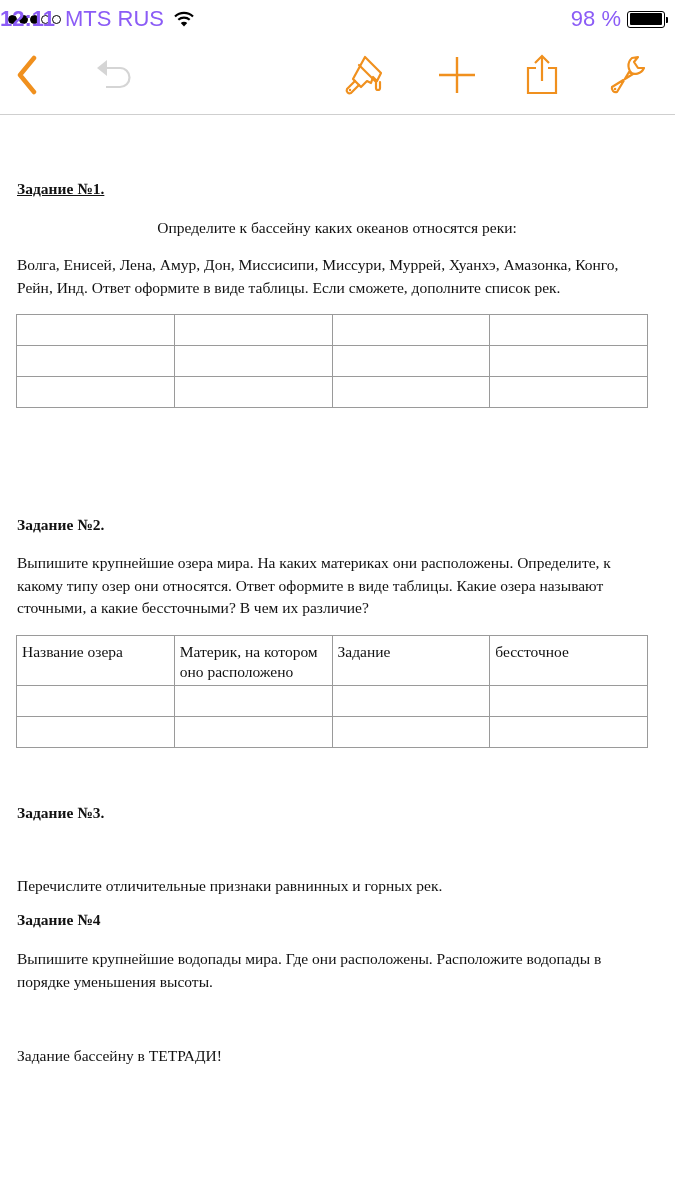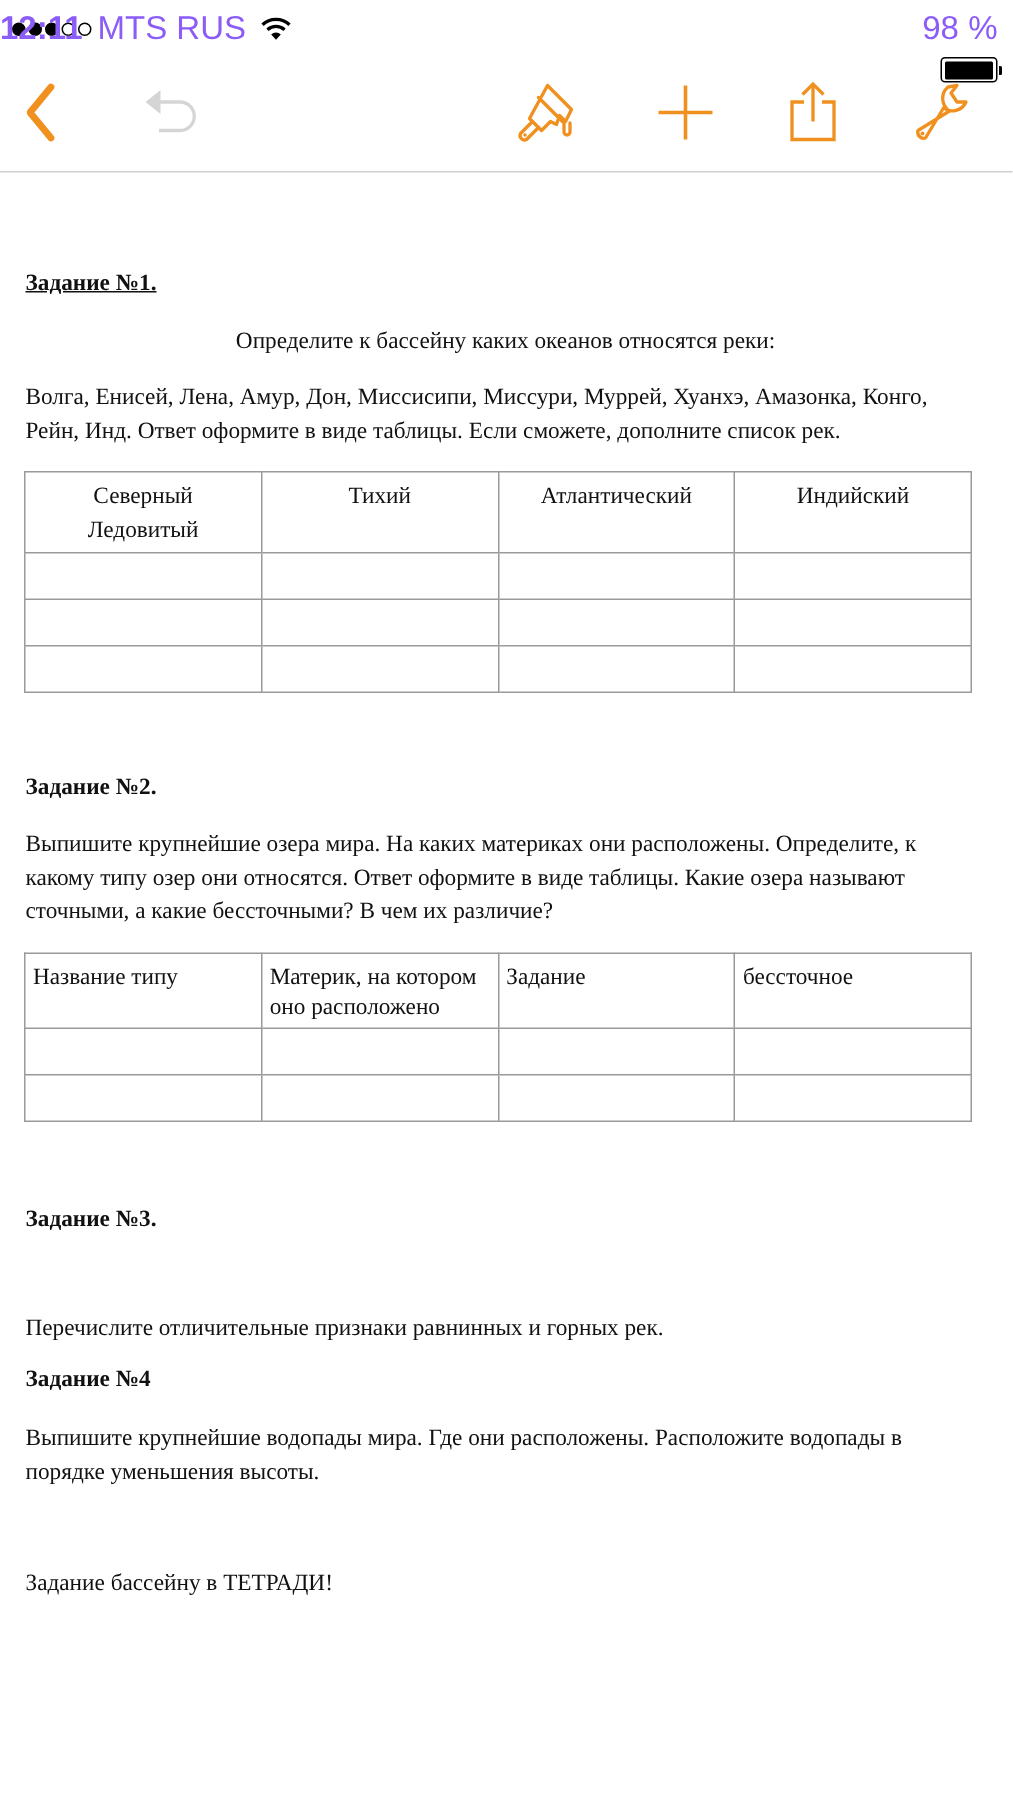--- a/index.html
+++ b/index.html
@@ -3,21 +3,21 @@
 <meta charset="utf-8">
 <style>
   html, body { margin:0; padding:0; }
   body { width:675px; height:1200px; background:#ffffff; position:relative; overflow:hidden; font-family:"Liberation Serif", serif; color:#111; }
   .statusbar { position:absolute; left:0; top:0; width:675px; height:38px; font-family:"Liberation Sans", sans-serif; font-size:22px; color:#8b5cf6; }
   .sb-left { position:absolute; left:8px; top:6px; display:flex; align-items:center; gap:4px; }
   .dots { display:flex; gap:2px; align-items:center; }
   .dot { width:9px; height:9px; border-radius:50%; box-sizing:border-box; border:1px solid #000; }
   .dot.full { background:#000; }
   .sb-time { position:absolute; left:0; right:0; top:6px; font-weight:bold; }
-  .sb-right { position:absolute; right:10px; top:6px; display:flex; align-items:flex-end; gap:6px;flex-direction:column; }
+  .sb-right { position:absolute; right:10px; top:6px; display:flex; align-items:center; gap:6px; }
   .battery { width:38px; height:17px; border:1.5px solid #000; border-radius:3px; position:relative; box-sizing:border-box; padding:1.5px; }
   .battery .fill { width:100%; height:100%; background:#000; border-radius:1px; }
   .battery:after { content:""; position:absolute; right:-4px; top:5px; width:2.5px; height:6px; background:#000; border-radius:0 1px 1px 0; }
   .toolbar { position:absolute; left:0; top:40px; width:675px; height:74px; border-bottom:1px solid #cfcfcf; }
   .tb-btn { position:absolute; top:14px; width:46px; height:46px; display:flex; align-items:center; justify-content:center; }
   .h { position:absolute; left:17px; font-weight:bold; font-size:15.5px; }
   .p { position:absolute; left:17px; width:640px; font-size:15.5px; line-height:22.5px; }
   table.t { position:absolute; left:16px; border-collapse:collapse; table-layout:fixed; width:632px; font-size:15.5px; }
   table.t td { border:1px solid #9a9a9a; padding:0; vertical-align:top; }
   .t1 td.head { height:54px; text-align:center; line-height:23px; padding-top:4px; box-sizing:border-box; }
@@ -112,26 +112,20 @@
   </div>
 </div>
 
 <div>
   <div class="h" style="top:180px;text-decoration:underline;">Задание №1.</div>
   <div class="p" style="top:217px;text-align:center;">Определите к бассейну каких океанов относятся реки:</div>
   <div class="p" style="top:254px;">Волга, Енисей, Лена,  Амур,  Дон, Миссисипи, Миссури, Муррей, Хуанхэ, Амазонка, Конго,  Рейн,  Инд. Ответ оформите в виде таблицы.  Если сможете, дополните список рек.</div>
 
   <table class="t t1" style="top:314px;">
     <tbody>
-        <tr>
-      <td class="head" style="padding-left:30px;padding-right:30px;">Северный Ледовитый</td>
-      <td class="head">Тихий</td>
-      <td class="head">Атлантический</td>
-      <td class="head">Индийский</td>
-    </tr>
     <tr>
       <td class="cell"></td>
       <td class="cell"></td>
       <td class="cell"></td>
       <td class="cell"></td>
     </tr>
     <tr>
       <td class="cell"></td>
       <td class="cell"></td>
       <td class="cell"></td>
@@ -145,21 +139,21 @@
     </tr>
   </tbody>
     </table>
 
   <div class="h" style="top:516px;">Задание №2.</div>
   <div class="p" style="top:552px;">Выпишите крупнейшие озера мира. На  каких материках они расположены. Определите, к какому типу озер они относятся. Ответ оформите в виде таблицы.  Какие озера называют сточными, а какие бессточными?  В чем их различие?</div>
 
   <table class="t t2" style="top:635px;">
     <tbody>
         <tr>
-      <td class="head">Название типу</td>
+      <td class="head">Название озера</td>
       <td class="head">Материк, на котором оно расположено</td>
       <td class="head">Задание</td>
       <td class="head">бессточное</td>
     </tr>
     <tr>
       <td class="cell"></td>
       <td class="cell"></td>
       <td class="cell"></td>
       <td class="cell"></td>
     </tr>

